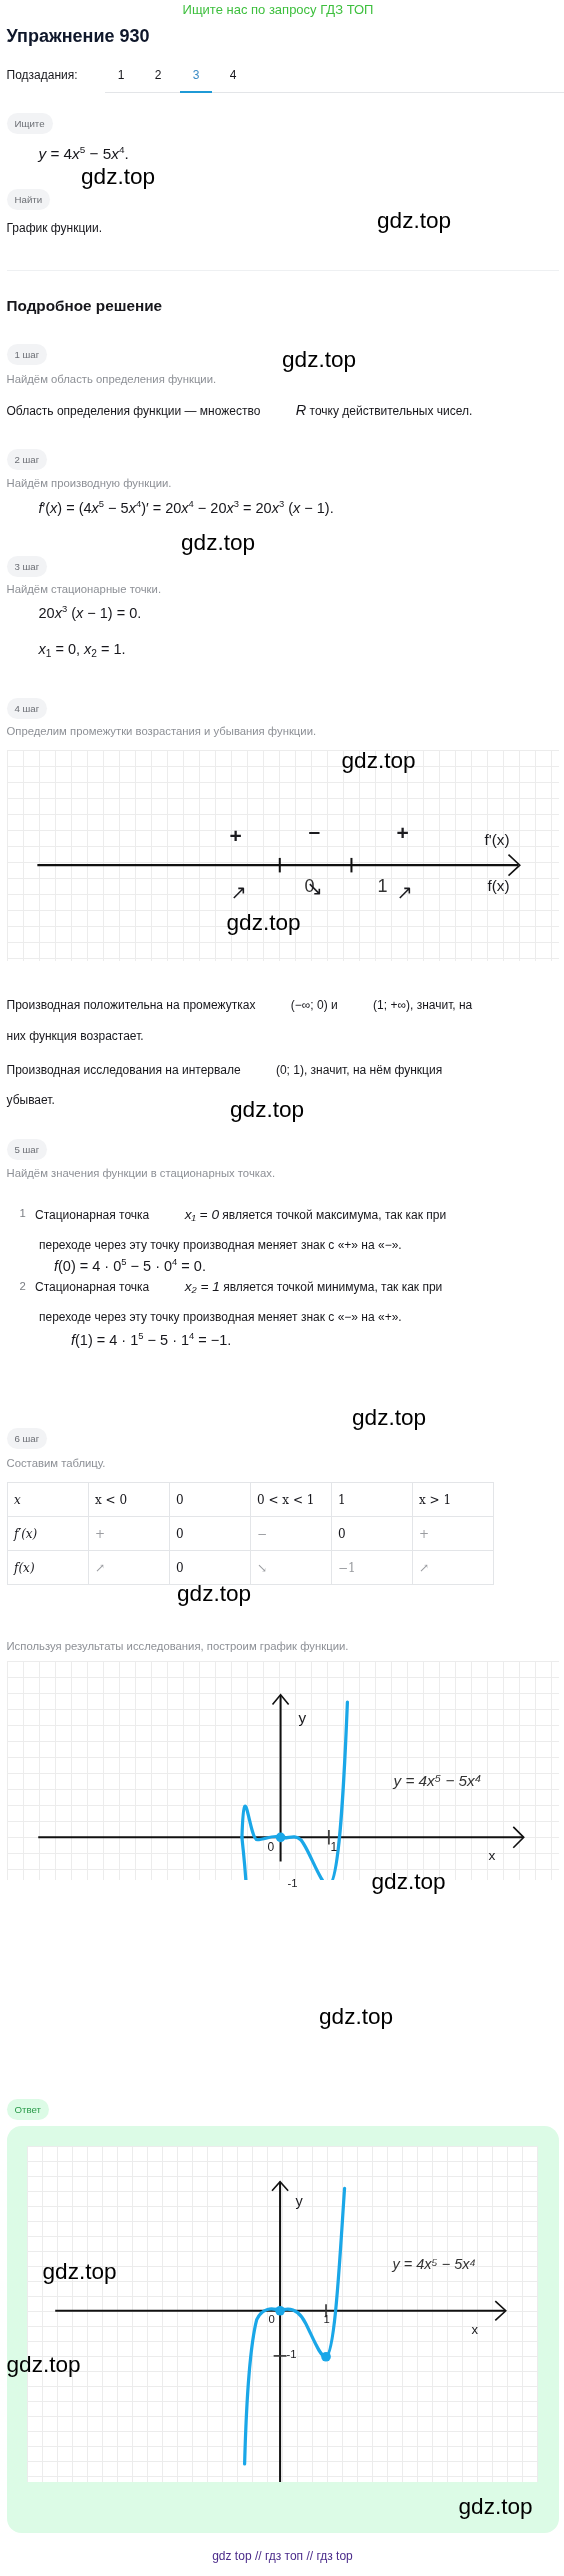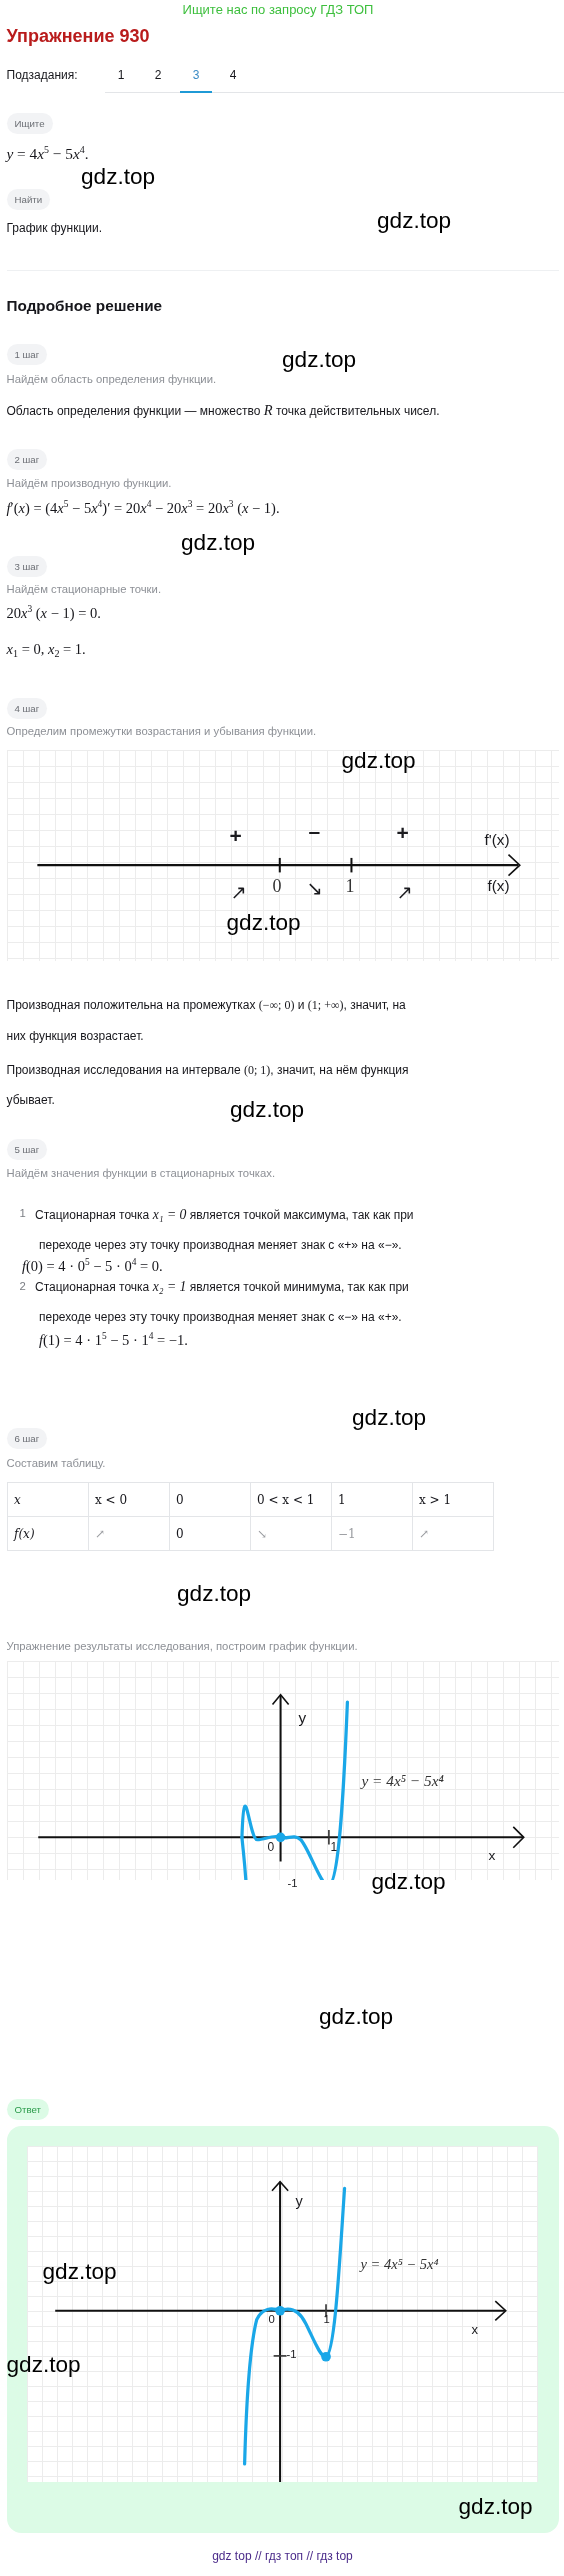--- a/index.html
+++ b/index.html
@@ -1,27 +1,27 @@
 <!DOCTYPE html>
 <html style="font-size:13px"><head>
 <meta charset="utf-8">
 <style>
   * { box-sizing: border-box; margin: 0; padding: 0; }
   html, body { width: 565px; height: 2576px; background: #ffffff; }
   body { position: relative; font-family: "Liberation Sans", sans-serif; color: #1b1b1f; overflow: hidden; }
   .abs { position: absolute; }
   .promo { top: 1.6px; left: 0; width: 556px; text-align: center; color: #3dbf3d; font-size: 13px; }
-  .title { top: 26px; left: 6.5px; font-size: 18px; font-weight: bold; color: #b91c1c; }
+  .title { top: 26px; left: 6.5px; font-size: 18px; font-weight: bold; color: #0f172a; }
   .subtasks-label { top: 68px; left: 6.5px; font-size: 12px; color: #17171c; }
   .tabs { top: 63px; left: 105px; width: 460px; height: 30px; border-bottom: 0.8px solid #e3e5e8; }
   .tab { position: absolute; top: 3.2px; width: 32px; text-align: center; font-size: 12px; color: #17171c; cursor: pointer; height: 27px; line-height: 19.4px; }
   .tab.active { color: #3b8cc6; border-bottom: 2.4px solid #1f9ad6; }
   .chip { position: absolute; left: 6.5px; height: 21px; line-height: 21px; padding: 0 8px; border-radius: 10.5px; background: #f2f3f5; color: #6b6e74; font-size: 9.7px; }
   .chip.answer { background: #dcfbe6; color: #2a9a4a; }
-  .math { font-family: Liberation Serif, serif; font-style: normal; }
+  .math { font-family: Liberation Sans, sans-serif; font-style: normal; margin-left: 32px; }
   .math i { font-style: italic; }
   .math sup { font-size: 0.65em; vertical-align: 0.6em; line-height: 0; }
   .math sub { font-size: 0.7em; vertical-align: -0.25em; line-height: 0; }
   .formula { left: 6.5px; font-size: 15.3px; color: #17171c; }
   .text { left: 6.5px; font-size: 12px; color: #17171c; line-height: 18px; }
   .gray { left: 6.5px; font-size: 11.3px; color: #8d9096; }
   .wm { font-size: 22.6px; color: #000; font-family: "Liberation Sans", sans-serif; }
   .divider { left: 6.5px; width: 552px; height: 0.8px; background: #eef0f2; }
   .h2 { left: 6.5px; font-size: 15.3px; font-weight: bold; color: #17171c; }
   .grid { background-color: #fff;
@@ -61,21 +61,21 @@
 <div class="abs divider" style="top:270px"></div>
 
 <h2 class="abs h2" style="top:297px">Подробное решение</h2>
 
 <div class="chip" style="top:344px">1 шаг</div>
 <div class="abs wm" style="top:347px;left:282px">gdz.top</div>
 <div class="abs gray" style="top:373px">Найдём область определения функции.</div>
 <div class="abs text" style="top:401px">
   <span>Область определения функции — множество</span>
   <span class="math" style="font-size:14.5px"><i>R</i></span>
-  <span>точка действительных чисел.</span>
+  <span>точку действительных чисел.</span>
 </div>
 
 <div class="chip" style="top:449px">2 шаг</div>
 <div class="abs gray" style="top:477px">Найдём производную функции.</div>
 <div class="abs formula math" style="top:500px;font-size:14.5px"><i>f</i>′(<i>x</i>) = (4<i>x</i><sup>5</sup> − 5<i>x</i><sup>4</sup>)′ = 20<i>x</i><sup>4</sup> − 20<i>x</i><sup>3</sup> = 20<i>x</i><sup>3</sup> (<i>x</i> − 1).</div>
 <div class="abs wm" style="top:530px;left:181px">gdz.top</div>
 
 <div class="chip" style="top:556px">3 шаг</div>
 <div class="abs gray" style="top:583px">Найдём стационарные точки.</div>
 <div class="abs formula math" style="top:605px;font-size:14.5px">20<i>x</i><sup>3</sup> (<i>x</i> − 1) = 0.</div>
@@ -146,33 +146,41 @@
   <tbody>
       <tr>
     <td style="font-style:italic">x</td>
     <td>x &lt; 0</td>
     <td>0</td>
     <td>0 &lt; x &lt; 1</td>
     <td>1</td>
     <td>x &gt; 1</td>
   </tr>
   <tr>
+    <td style="font-style:italic">f′(x)</td>
+    <td class="muted">+</td>
+    <td>0</td>
+    <td class="muted">−</td>
+    <td>0</td>
+    <td class="muted">+</td>
+  </tr>
+  <tr>
     <td style="font-style:italic">f(x)</td>
     <td class="muted">↗</td>
     <td>0</td>
     <td class="muted">↘</td>
     <td class="muted">−1</td>
     <td class="muted">↗</td>
   </tr>
 </tbody>
   </table>
 <div class="abs wm" style="top:1581px;left:177px">gdz.top</div>
 
 <div class="chip" style="top:1666px">7 шаг</div>
-<div class="abs gray" style="top:1640px">Упражнение результаты исследования, построим график функции.</div>
+<div class="abs gray" style="top:1640px">Используя результаты исследования, построим график функции.</div>
 <div class="abs grid" style="left:6.5px;top:1661px;width:552px;height:219px">
   <svg width="552" height="219" style="position:absolute;left:0;top:0" viewBox="0 0 684 272">
     <line x1="38" y1="219" x2="640" y2="219" stroke="#111" stroke-width="2.5"></line>
     <polyline points="628,206 641,219 628,232" fill="none" stroke="#111" stroke-width="2"></polyline>
     <line x1="339" y1="43" x2="339" y2="249" stroke="#111" stroke-width="2.5"></line>
     <polyline points="329,54 339,42 349,54" fill="none" stroke="#111" stroke-width="2"></polyline>
     <line x1="399" y1="210" x2="399" y2="228" stroke="#333" stroke-width="2"></line>
     <line x1="330" y1="279" x2="348" y2="279" stroke="#333" stroke-width="2"></line>
     <path d="M291,219 C 294,130 300,222 310,222 C 320,222 330,215 339,219 C 348,222 355,214 364,222 C 374,232 390,282 399,279 C 412,275 418,150 422,51" fill="none" stroke="#1aa7e8" stroke-width="4" stroke-linecap="round" transform="translate(0,0)"></path>
     <path d="M291,219 C 294,250 296,262 298,310" fill="none" stroke="#1aa7e8" stroke-width="4" stroke-linecap="round"></path>

